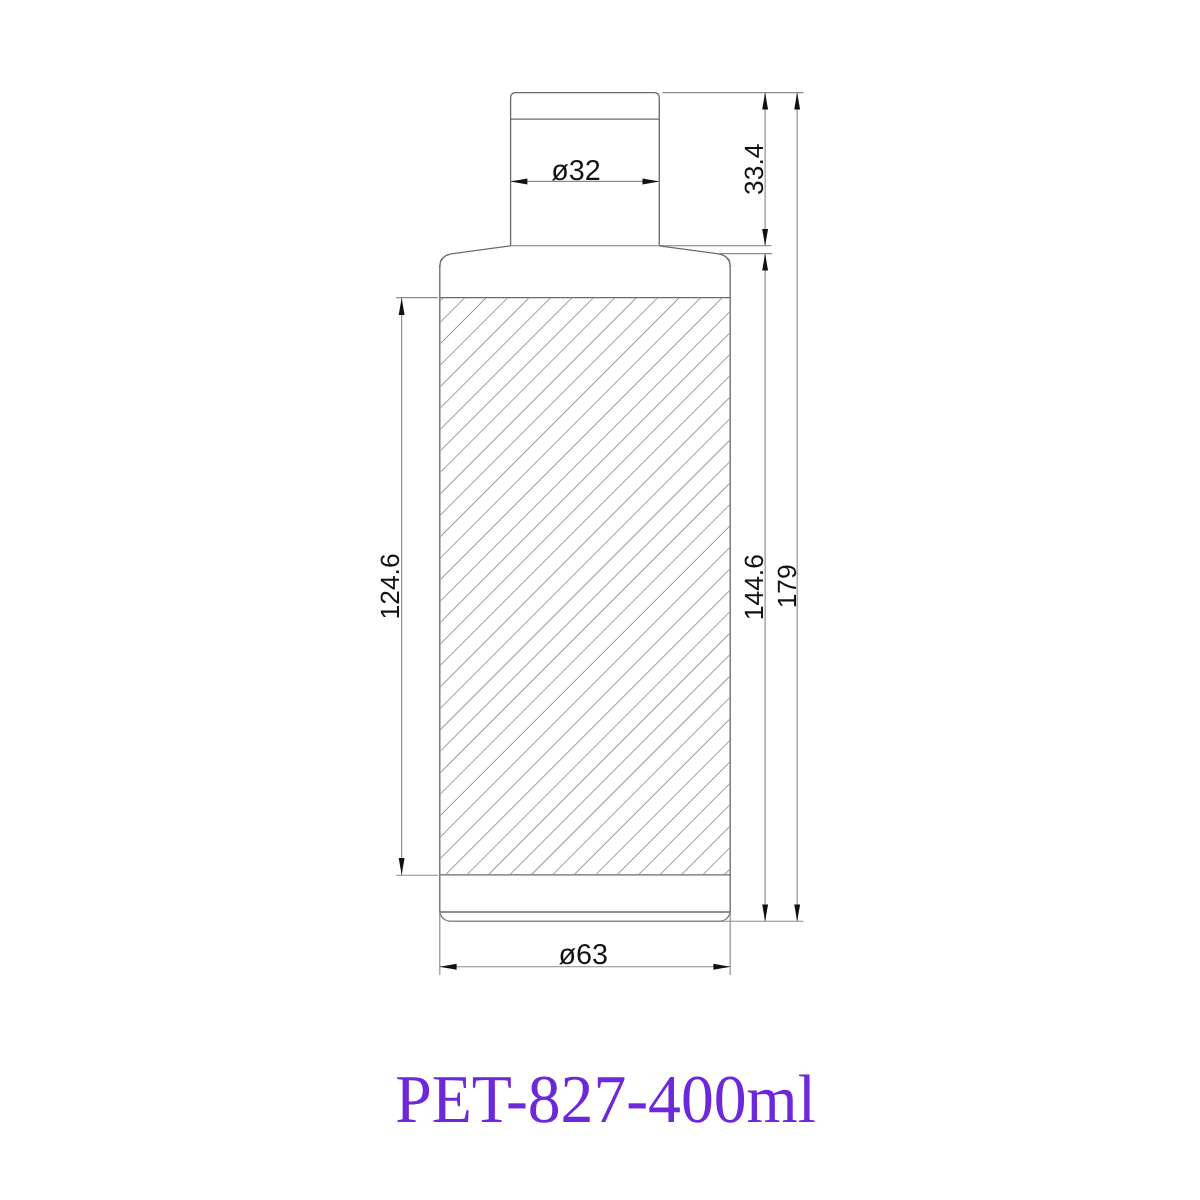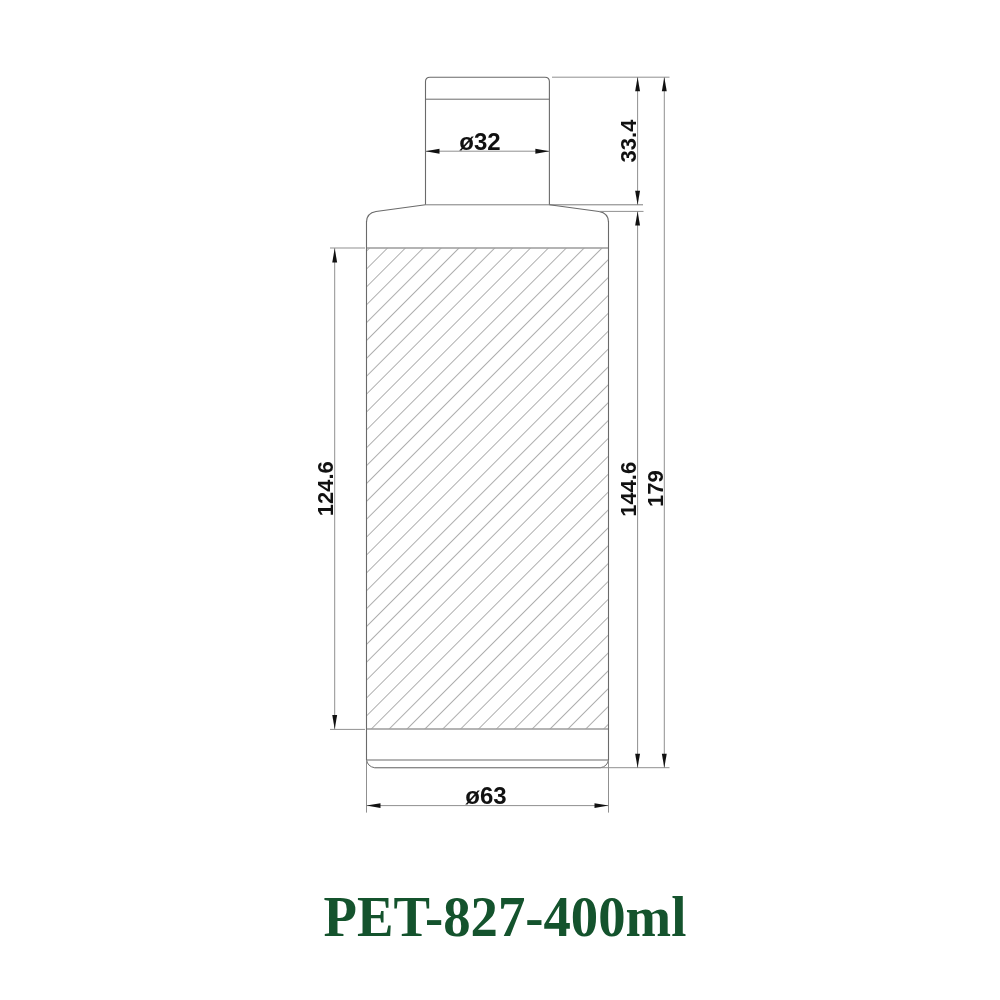--- a/index.html
+++ b/index.html
@@ -1,21 +1,21 @@
 <!DOCTYPE html>
 <html><head>
 <meta charset="utf-8">
 <style>
   html,body{margin:0;padding:0;background:#ffffff;}
-  .page{position:relative;width:1000px;height:1000px;background:#fff;overflow:hidden;font-weight:bold;}
+  .page{position:relative;width:1000px;height:1000px;background:#fff;overflow:hidden;}
   svg{position:absolute;left:0;top:0;}
   .dimtxt{font-family:"Liberation Sans", sans-serif;font-size:24px;fill:#111;}
   .dimrot{font-family:"Liberation Sans", sans-serif;font-size:22px;fill:#111;}
   .title{position:absolute;left:0;top:0;width:1000px;text-align:center;
-         font-family:"Liberation Serif", serif;font-size:57px;color:#14532d;}
+         font-family:"Liberation Serif", serif;font-size:57px;color:#6d28d9;}
 </style>
 </head>
 <body>
 <div class="page">
 
 <svg width="1000" height="1000" viewBox="0 0 1000 1000">
   <defs>
 
     <pattern id="hatch" width="12.64" height="12.64" patternUnits="userSpaceOnUse" patternTransform="translate(9.2 0) rotate(-45)">
       <line x1="-2" y1="0" x2="14.64" y2="0" stroke="#5f5f5f" stroke-width="1"></line>

